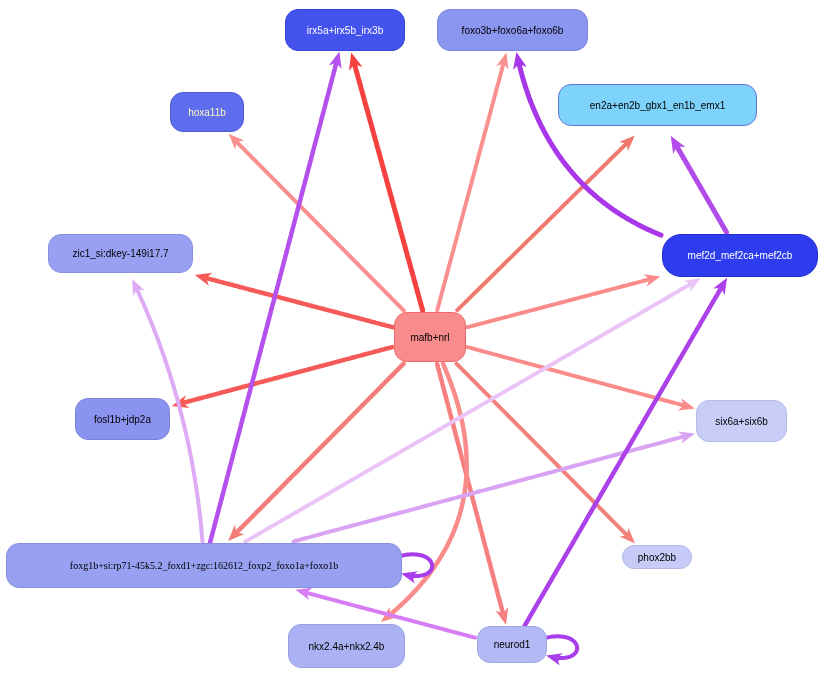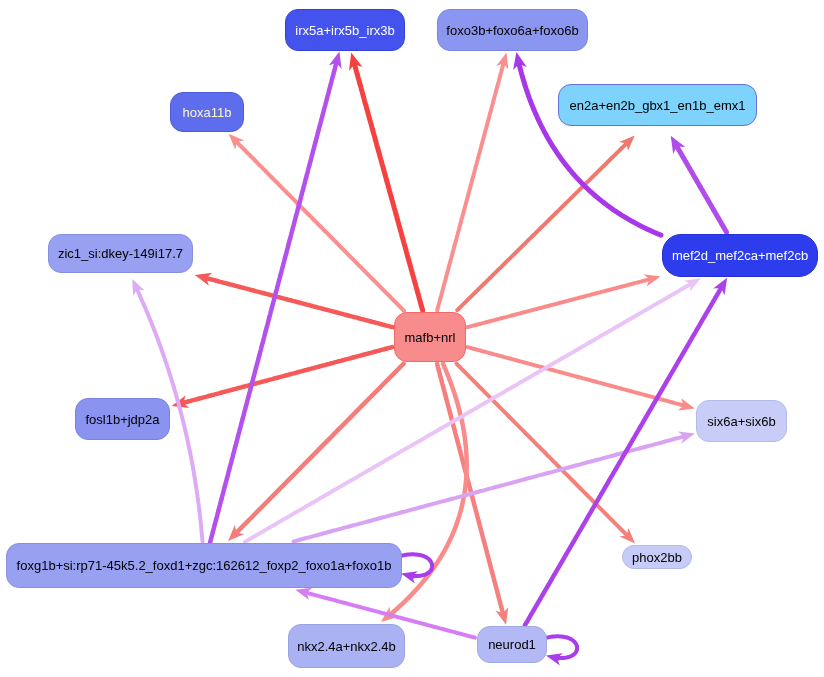--- a/index.html
+++ b/index.html
@@ -11,21 +11,21 @@
     font-family:"Liberation Sans", sans-serif;
   }
   #edges-svg{position:absolute;left:0;top:0;z-index:1;}
   .node{
     position:absolute;
     z-index:2;
     display:flex;align-items:center;justify-content:center;
     border-radius:13px;
     box-sizing:border-box;
     border:1.5px solid rgba(0,0,40,0.18);
-    font-size:13px;
+    font-size:10px;
     white-space:nowrap;
     cursor:default;
   }
   .node span{pointer-events:none;}
 </style>
 </head>
 <body>
 
 <div id="canvas">
   <svg id="edges-svg" width="824" height="677" viewBox="0 0 824 677">
@@ -139,21 +139,21 @@
     </div>
     <div class="node" style="left: 394px; top: 312px; width: 72px; height: 50px; background: rgb(248, 139, 139); border-color: rgb(240, 106, 106); color: rgb(0, 0, 0); align-items: center;">
       <span>mafb+nrl</span>
     </div>
     <div class="node" style="left: 75px; top: 398px; width: 95px; height: 42px; background: rgb(138, 147, 239); border-color: rgb(122, 131, 220); color: rgb(0, 0, 0);">
       <span>fosl1b+jdp2a</span>
     </div>
     <div class="node" style="left: 696px; top: 400px; width: 91px; height: 42px; background: rgb(199, 205, 247); border-color: rgb(180, 187, 232); color: rgb(0, 0, 0);">
       <span>six6a+six6b</span>
     </div>
-    <div class="node" style="left: 6px; top: 543px; width: 396px; height: 45px; background: rgb(151, 160, 241); border-color: rgb(134, 144, 222); color: rgb(0, 0, 0);">
+    <div class="node" style="left: 6px; top: 543px; width: 396px; height: 45px; background: rgb(151, 160, 241); border-color: rgb(134, 144, 222); color: rgb(0, 0, 0); font-family: Liberation Serif, serif;">
       <span>foxg1b+si:rp71-45k5.2_foxd1+zgc:162612_foxp2_foxo1a+foxo1b</span>
     </div>
     <div class="node" style="left: 622px; top: 545px; width: 70px; height: 24px; background: rgb(198, 204, 247); border-color: rgb(179, 186, 232); color: rgb(0, 0, 0);">
       <span>phox2bb</span>
     </div>
     <div class="node" style="left: 288px; top: 624px; width: 117px; height: 44px; background: rgb(170, 178, 243); border-color: rgb(153, 161, 226); color: rgb(0, 0, 0);">
       <span>nkx2.4a+nkx2.4b</span>
     </div>
     <div class="node" style="left: 477px; top: 626px; width: 70px; height: 37px; background: rgb(178, 185, 244); border-color: rgb(160, 168, 228); color: rgb(0, 0, 0);">
       <span>neurod1</span>

